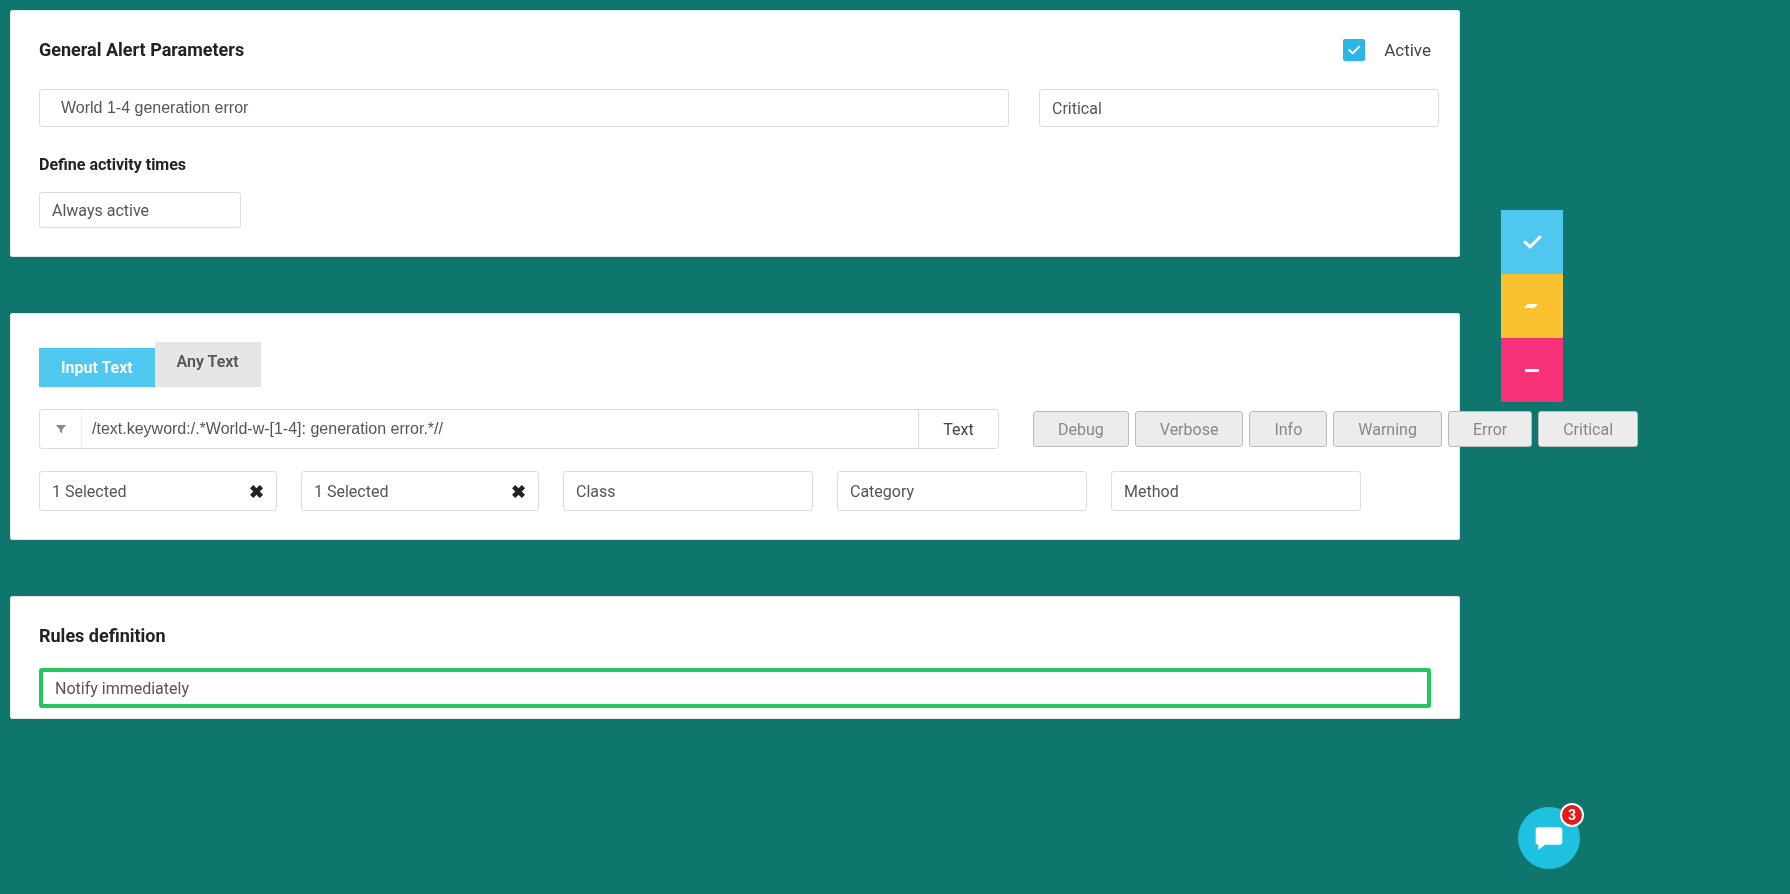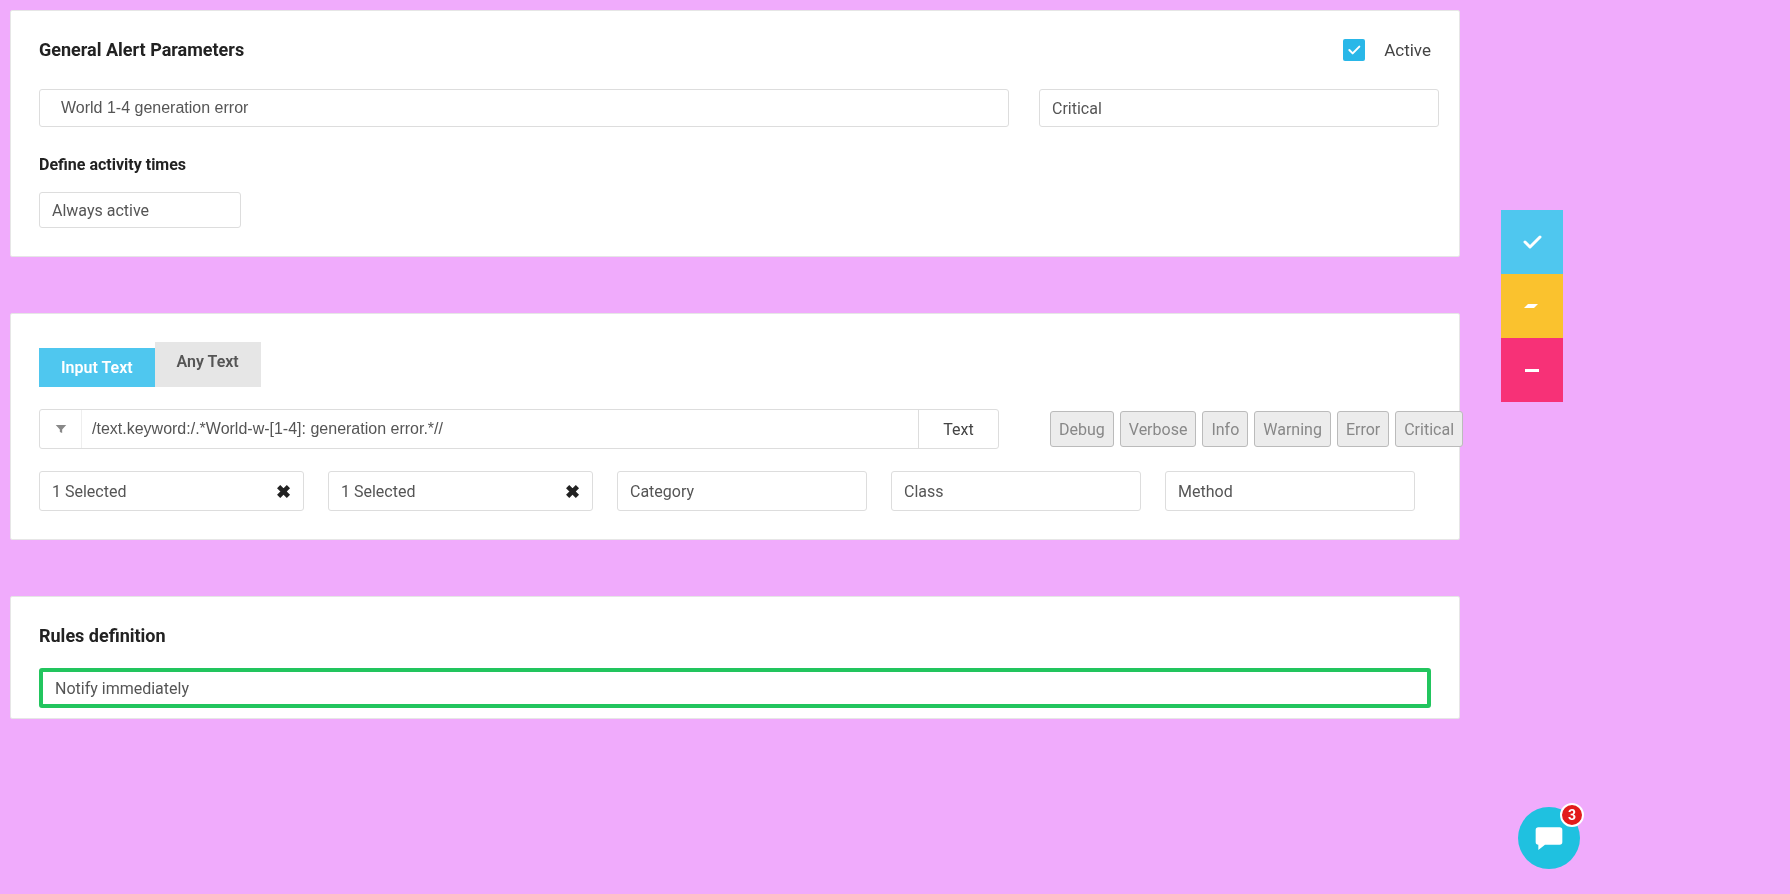--- a/index.html
+++ b/index.html
@@ -1,49 +1,49 @@
 <!DOCTYPE html>
 <html><head>
 <meta charset="utf-8">
 <style>
   * { box-sizing: border-box; }
   html, body { margin:0; padding:0; font-family: -apple-system, BlinkMacSystemFont, "Segoe UI", Roboto, Arial, sans-serif; background:#f2f2f2; color:#333; }
-  .viewport { width:1790px; min-height:894px; background:#f0abfc; position:relative; padding:10px 30px 0 10px; }
+  .viewport { width:1790px; min-height:894px; background:#0f766e; position:relative; padding:10px 30px 0 10px; }
   .card { background:#fff; border:1px solid #e6e6e6; border-radius:2px; padding:28px; margin-bottom:56px; width:1450px; }
   .card-title-row { display:flex; align-items:flex-start; justify-content:space-between; margin-bottom:28px; }
   .card-title { font-size:18px; font-weight:700; color:#222; }
   .active-wrap { display:flex; align-items:center; gap:10px; }
   .chk { width:22px; height:22px; background:#29b7e8; display:flex; align-items:center; justify-content:center; cursor:pointer; border-radius:2px;}
   .chk svg { width:16px; height:16px; }
   .active-label { font-size:17px; color:#444;margin-left:9px; }
   .row { display:flex; gap:30px; margin-bottom:28px; }
   .input { height:38px; border:1px solid #ddd; border-radius:3px; background:#fff; font-size:16px; color:#555; padding:0 12px; display:flex; align-items:center; }
   .input input { border:none; outline:none; width:100%; font-size:16px; color:#555; background:transparent; }
   .w-name { flex:0 0 970px;padding-left:19px; }
   .w-sev  { flex:0 0 400px; }
   .sub-label { font-size:16px; font-weight:700; color:#222; margin-bottom:18px; }
   .select-small { width:202px; height:36px; border:1px solid #ddd; border-radius:3px; padding:0 12px; display:flex; align-items:center; font-size:16px; color:#555; cursor:pointer; }
 
   .tabbar { display:flex; margin-bottom:22px; }
   .tab { padding:10px 22px; font-size:16px; font-weight:600; cursor:pointer; }
   .tab-active { background:#4fc7ef; color:#fff;margin-top:6px; }
   .tab-inactive { background:#e6e6e6; color:#555; }
 
-  .filter-row { display:flex; gap:51px; align-items:center; margin-bottom:22px; }
+  .filter-row { display:flex; gap:34px; align-items:center; margin-bottom:22px; }
   .query-input { flex:0 0 960px; display:flex; height:40px; border:1px solid #ddd; border-radius:3px; overflow:hidden; }
   .qi-icon { width:42px; display:flex; align-items:center; justify-content:center; border-right:1px solid #eee; }
   .qi-icon svg { width:14px; height:14px; }
   .qi-text { flex:1; padding:0 10px; font-size:16px; color:#555; border:none; outline:none; background:#fff; }
   .qi-type { width:80px; display:flex; align-items:center; justify-content:center; font-size:16px; color:#444; border-left:1px solid #ddd; cursor:pointer; }
   .level-btns { display:flex; gap:6px; }
-  .lvl { height:36px; padding:0 8px; border:1px solid #bbb; background:#ececec; color:#888; font-size:16px; border-radius:3px; display:flex; align-items:center; cursor:pointer; }
+  .lvl { height:36px; padding:0 24px; border:1px solid #bbb; background:#ececec; color:#888; font-size:16px; border-radius:3px; display:flex; align-items:center; cursor:pointer; }
 
   .filter-selects { display:flex; gap:24px; }
   .fs { border:1px solid #ddd; border-radius:3px; height:40px; display:flex; align-items:center; padding:0 12px; font-size:16px; color:#555; position:relative; cursor:pointer; }
-  .fs.w { width:265px; justify-content:space-between; }
+  .fs.w { width:238px; justify-content:space-between; }
   .fs.p { width:250px; }
   .fs .x { font-weight:700; font-size:18px; color:#222; }
 
   .card-rules { margin-bottom:0; padding-bottom:10px;}
   .notify-row { height:40px; border:4px solid #22c55e; border-radius:3px; padding:12px 12px; display:flex; align-items:center; font-size:16px; color:#555; cursor:pointer;}
 
   
   .rail { position:absolute; top:210px; right:227px; width:62px; display:flex; flex-direction:column; }
   .rail-btn { width:62px; height:64px; display:flex; align-items:center; justify-content:center; cursor:pointer; }
   .rail-blue  { background:#4fc7ef; }
@@ -119,24 +119,24 @@
     <div class="filter-selects">
       <div class="fs w">
         <span>1 Selected</span>
         <span class="x">✖</span>
       </div>
       <div class="fs w">
         <span>1 Selected</span>
         <span class="x">✖</span>
       </div>
       <div class="fs p">
-        <span>Category</span>
+        <span>Class</span>
       </div>
       <div class="fs p">
-        <span>Class</span>
+        <span>Category</span>
       </div>
       <div class="fs p">
         <span>Method</span>
       </div>
     </div>
   </div>
 
   <div class="card card-rules">
     <div class="card-title" style="margin-bottom:22px;">Rules definition</div>
     <div class="notify-row">

